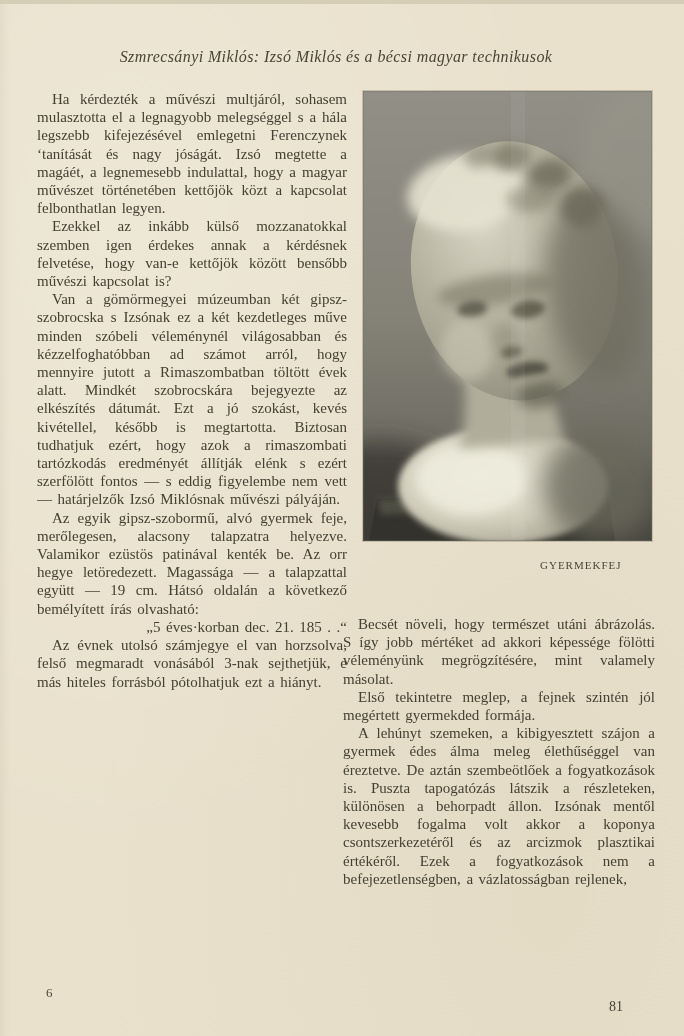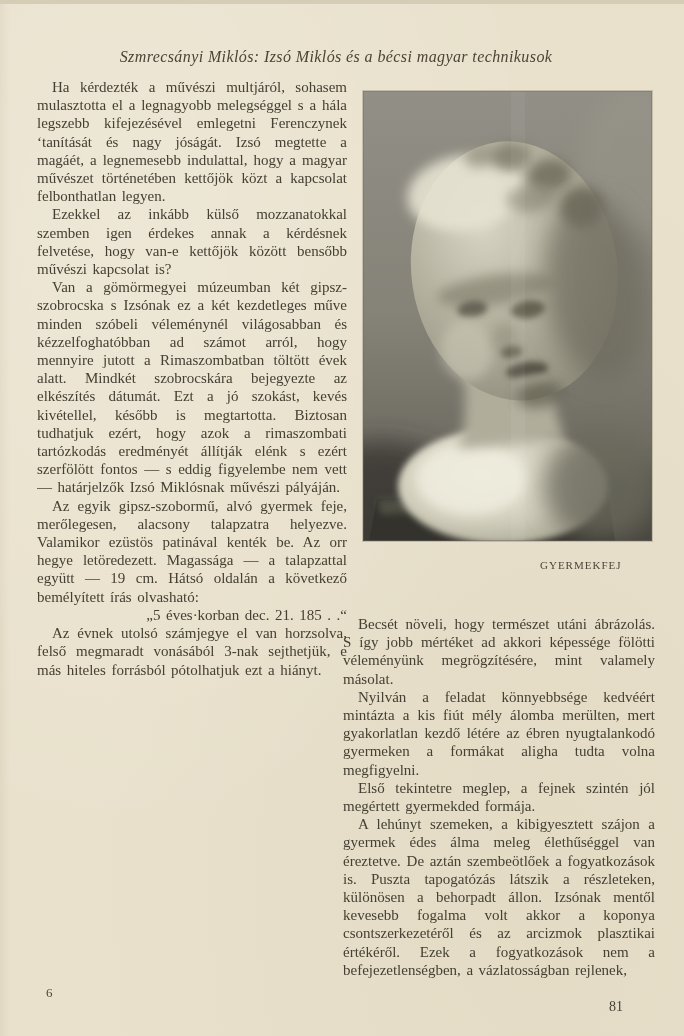--- a/index.html
+++ b/index.html
@@ -17,21 +17,21 @@
     overflow:hidden;
   }
   .running-header {
     position:absolute; top:44px; left:0; width:672px;
     text-align:center; font-style:italic; font-size:16px;
     letter-spacing:0.4px; color:#4a4536;
   }
   .col { text-align:justify; font-size:15px; line-height:18.2px; word-spacing:1.8px; }
   .col p { margin:0; text-indent:15px; }
   .col p.quote { text-align:right; }
-  .col-left  { position:absolute; left:37px;  top:74px;  width:310px; height:897px; overflow:hidden; }
+  .col-left  { position:absolute; left:37px;  top:86px;  width:310px; height:897px; overflow:hidden; }
   .col-right { position:absolute; left:343px; top:611px; width:312px; height:382px; overflow:hidden; }
   .photo {
     position:absolute; left:363px; top:87px; width:289px; height:450px;
     box-shadow:0 0 0 1px rgba(90,85,70,0.25);
   }
   .photo svg { display:block; }
   .caption {
     position:absolute; left:540px; top:551px; width:160px;
     font-size:11px; letter-spacing:1px; line-height:20px; color:#4a4638;
     white-space:nowrap;
@@ -122,21 +122,20 @@
       <rect x="0.5" y="0.5" width="288" height="449" fill="none" stroke="#6e6c63" stroke-opacity="0.4"></rect>
     </svg>
   </div>
 
   <div class="caption">
     <div>GYERMEKFEJ</div>
   </div>
 
   <div class="col col-right">
     <p>Becsét növeli, hogy természet utáni ábrázolás. S így jobb mértéket ad akkori képessége fölötti véleményünk megrögzítésére, mint valamely másolat.</p>
-    <p>Nyilván a feladat könnyebbsége kedvéért mintázta a kis fiút mély álomba merülten, mert gyakorlatlan kezdő létére az ébren nyugtalankodó gyermeken a formákat aligha tudta volna megfigyelni.</p>
     <p>Első tekintetre meglep, a fejnek szintén jól megértett gyermekded formája.</p>
     <p>A lehúnyt szemeken, a kibigyesztett szájon a gyermek édes álma meleg élethűséggel van éreztetve. De aztán szembeötlőek a fogyatkozások is. Puszta tapogatózás látszik a részleteken, különösen a behorpadt állon. Izsónak mentől kevesebb fogalma volt akkor a koponya csontszerkezetéről és az arcizmok plasztikai értékéről. Ezek a fogyatkozások nem a befejezetlenségben, a vázlatosságban rejlenek,</p>
   </div>
 
   <div class="sig-number">6</div>
 
   <div class="page-number">81</div>
 
 </div>
 

